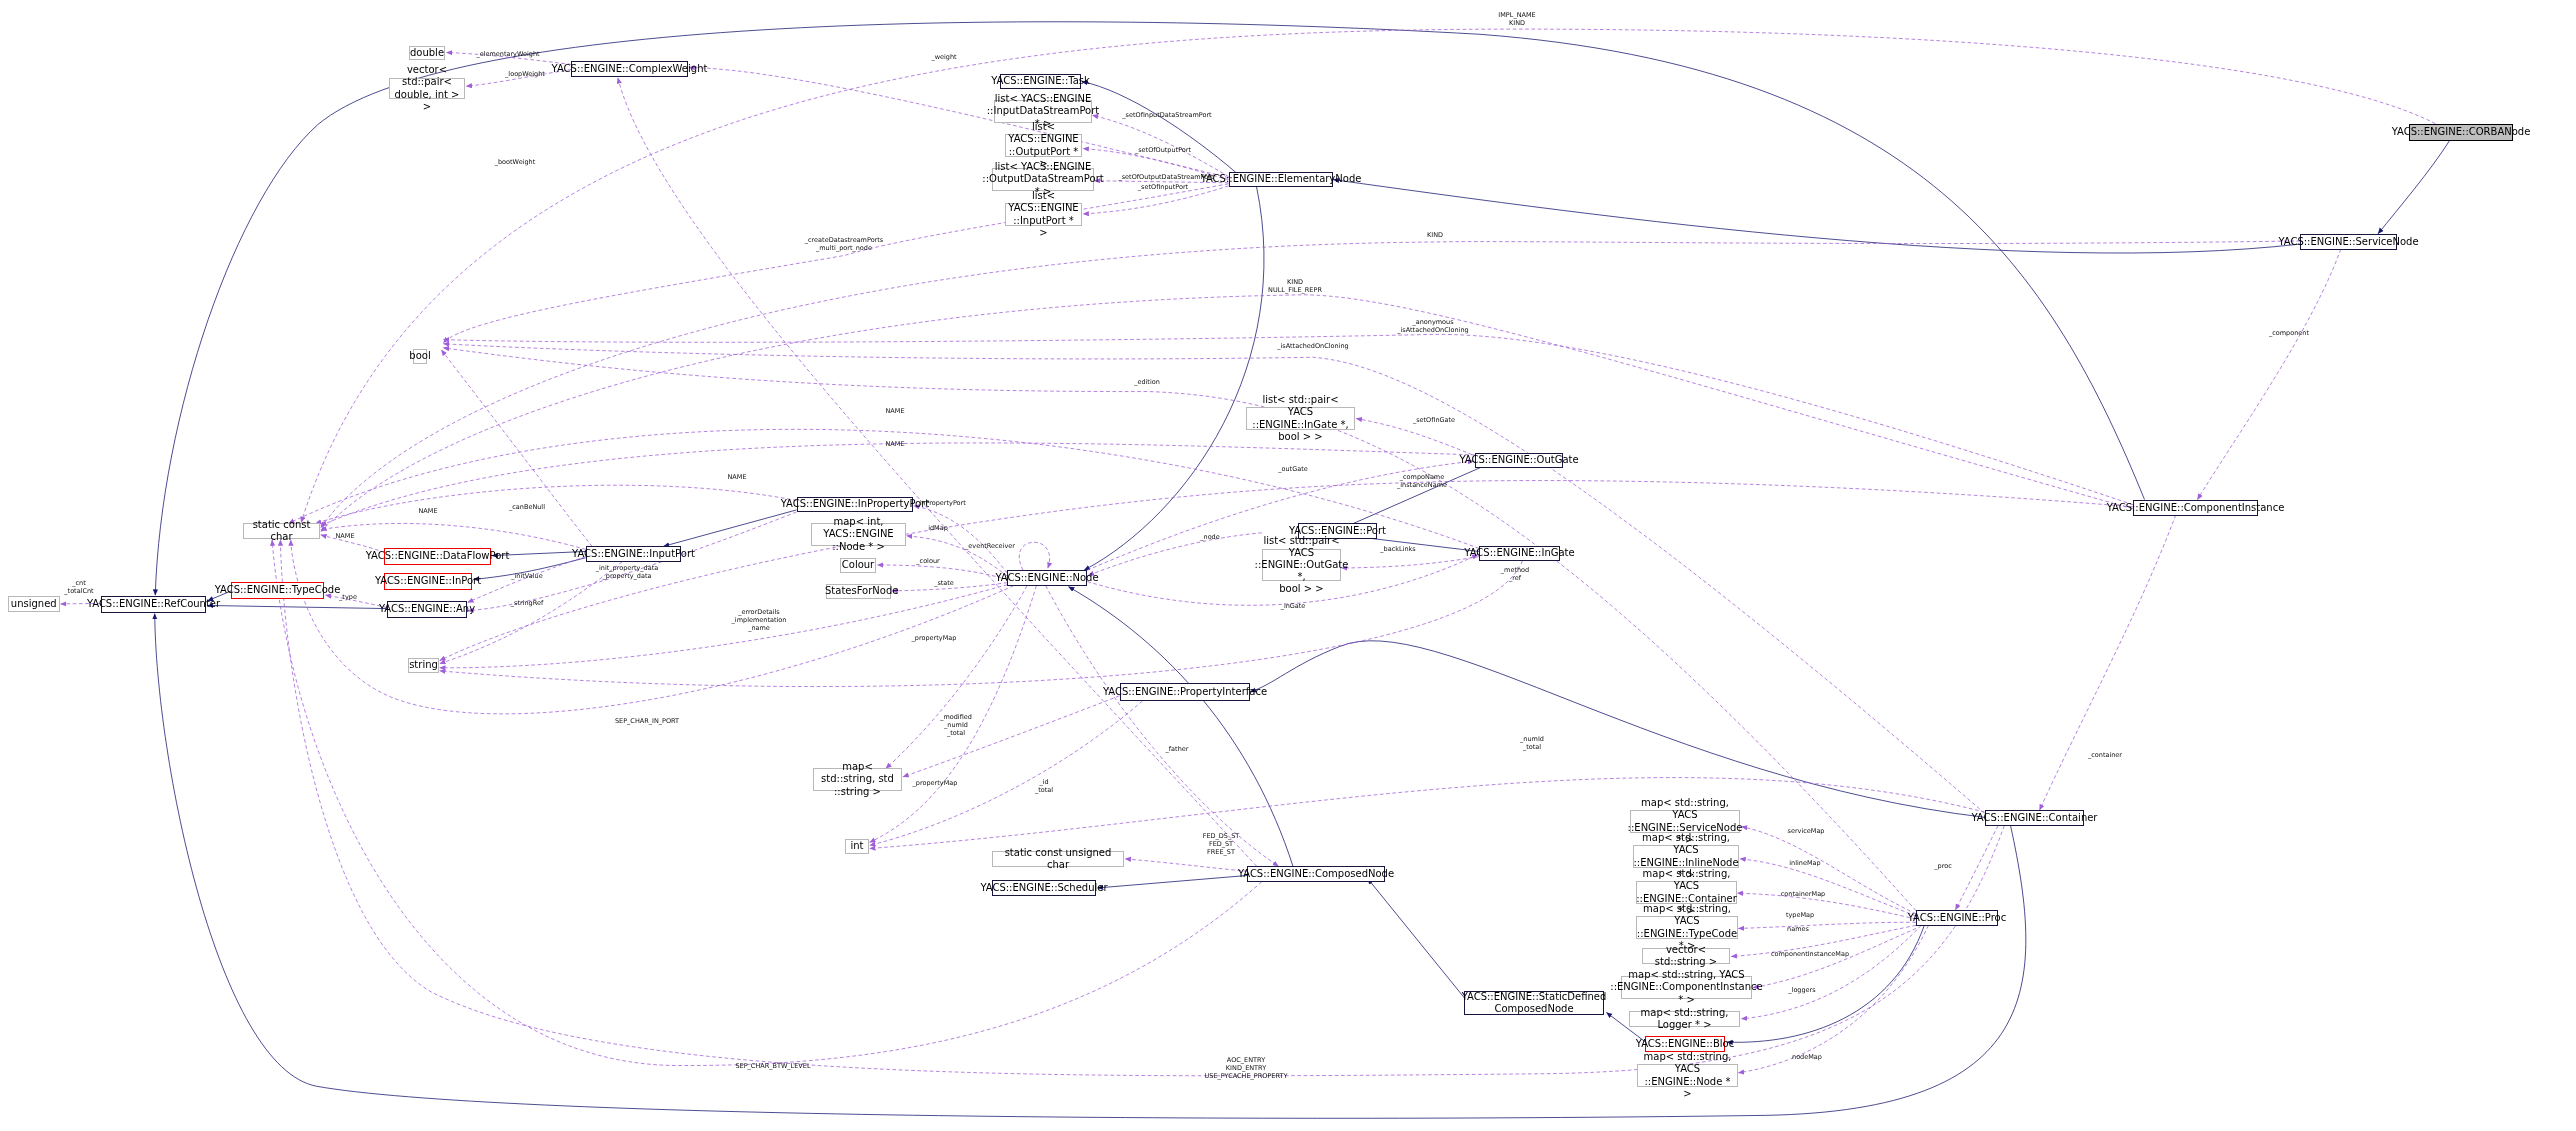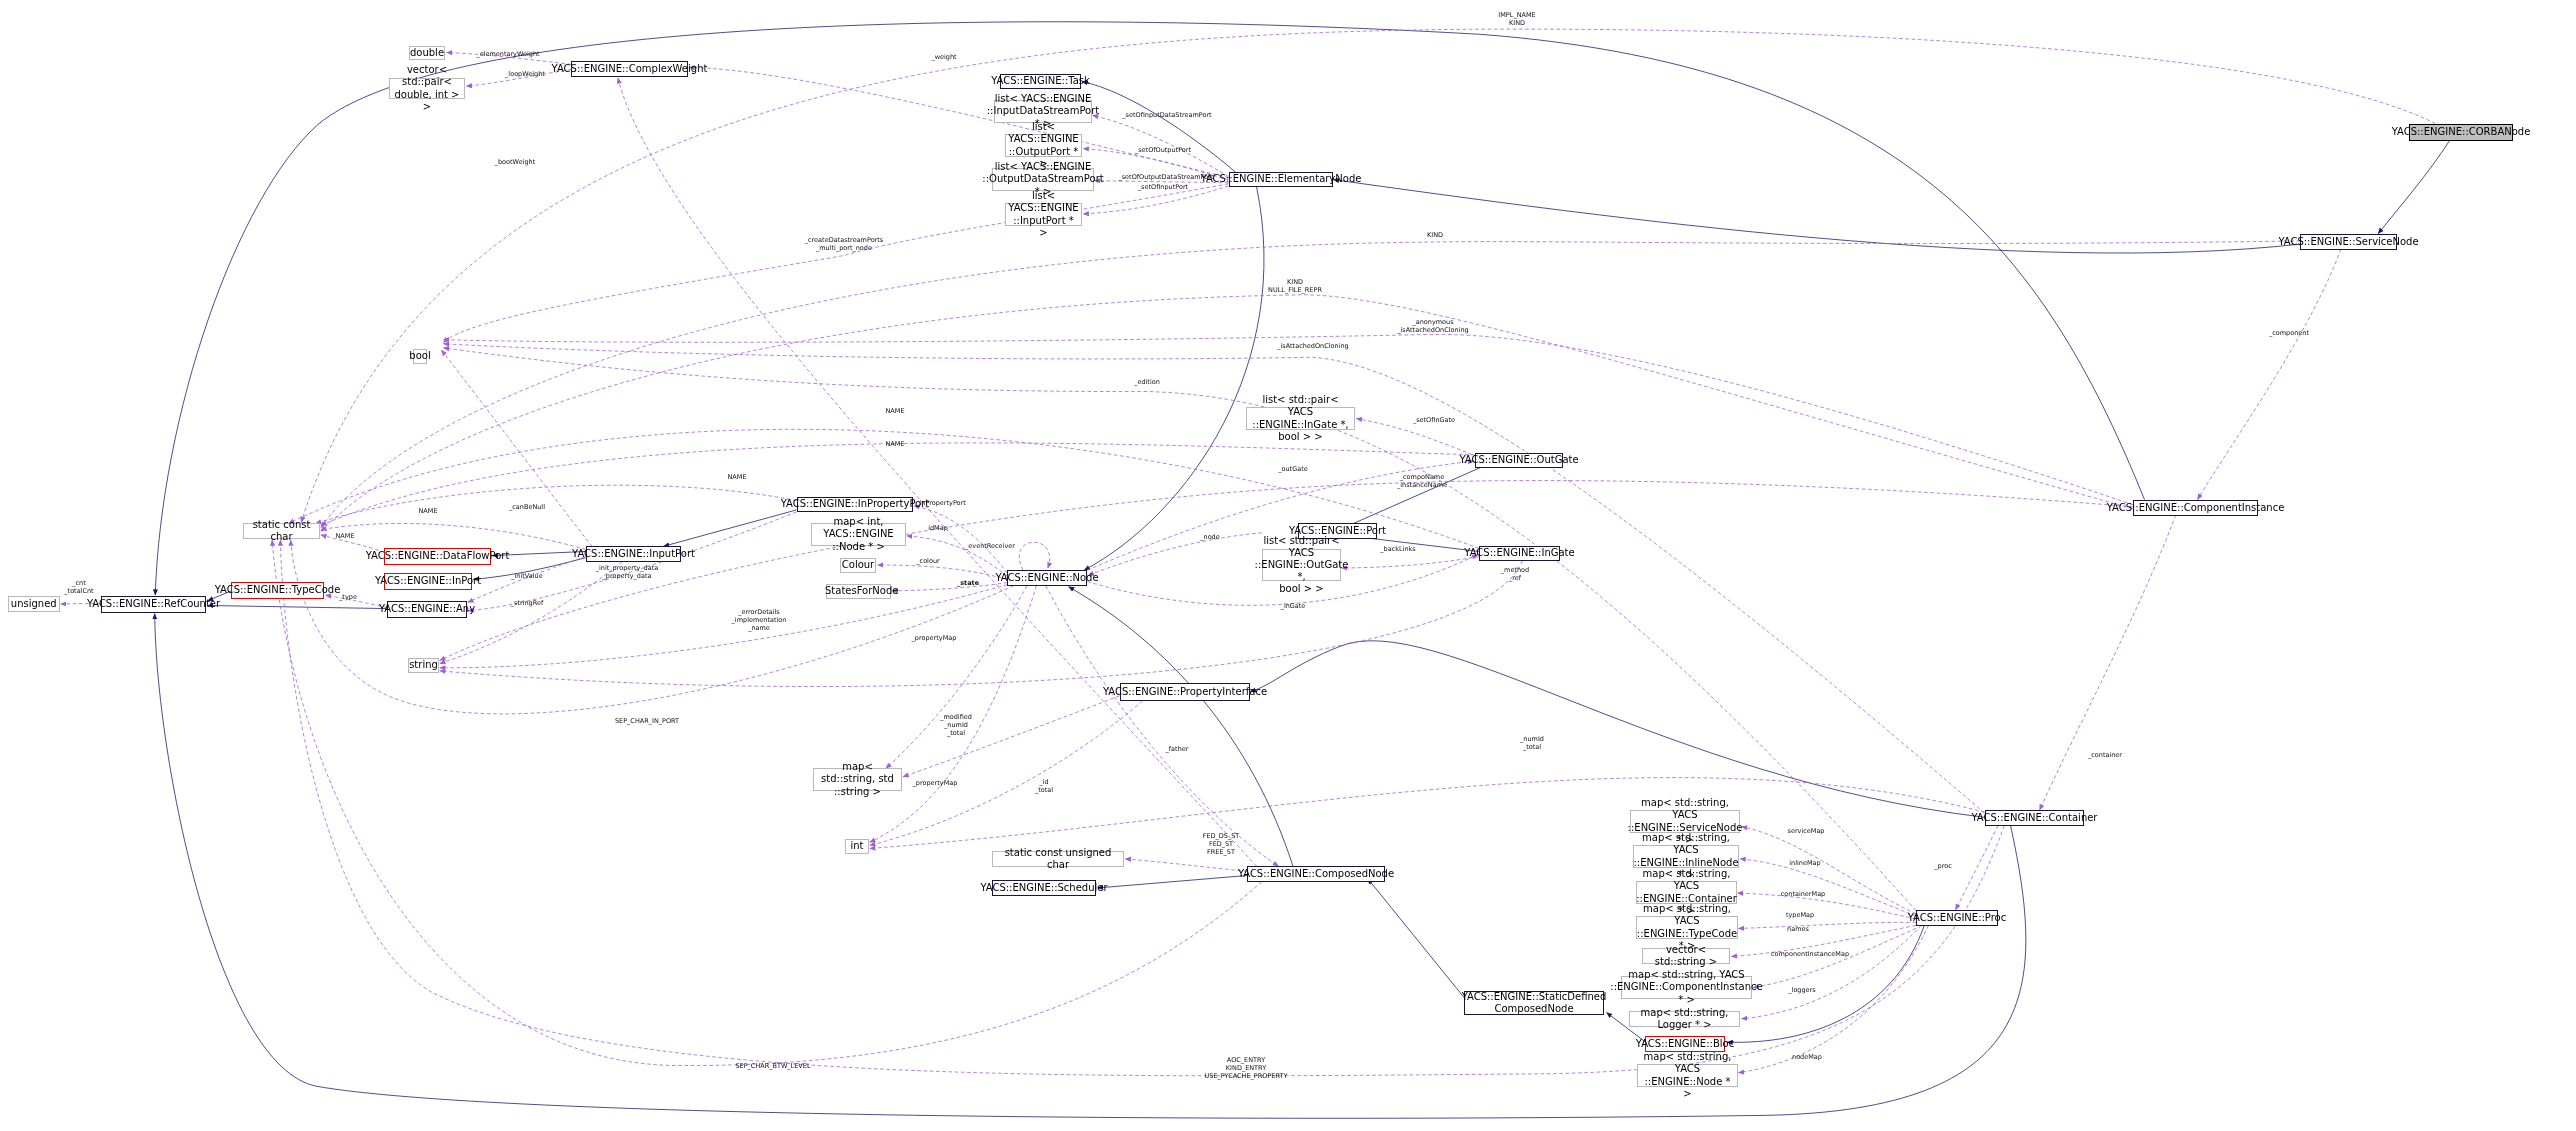--- a/index.html
+++ b/index.html
@@ -194,21 +194,21 @@
     <div class="elabel" style="left: 1295px; top: 286px;">KIND
 NULL_FILE_REPR</div>
     <div class="elabel" style="left: 1433px; top: 326px;">_anonymous
 _isAttachedOnCloning</div>
     <div class="elabel" style="left: 1313px; top: 346px;">_isAttachedOnCloning</div>
     <div class="elabel" style="left: 1147px; top: 382px;">_edition</div>
     <div class="elabel" style="left: 527px; top: 507px;">_canBeNull</div>
     <div class="elabel" style="left: 941px; top: 503px;">_inPropertyPort</div>
     <div class="elabel" style="left: 938px; top: 528px;">idMap</div>
     <div class="elabel" style="left: 928px; top: 561px;">_colour</div>
-    <div class="elabel" style="left: 968px; top: 583px; font-weight: bold;">_state</div>
+    <div class="elabel" style="left: 944px; top: 583px;">_state</div>
     <div class="elabel" style="left: 759px; top: 620px;">_errorDetails
 _implementation
 _name</div>
     <div class="elabel" style="left: 934px; top: 638px;">_propertyMap</div>
     <div class="elabel" style="left: 956px; top: 725px;">_modified
 _numId
 _total</div>
     <div class="elabel" style="left: 1177px; top: 749px;">_father</div>
     <div class="elabel" style="left: 647px; top: 721px;">SEP_CHAR_IN_PORT</div>
     <div class="elabel" style="left: 1210px; top: 537px;">_node</div>

